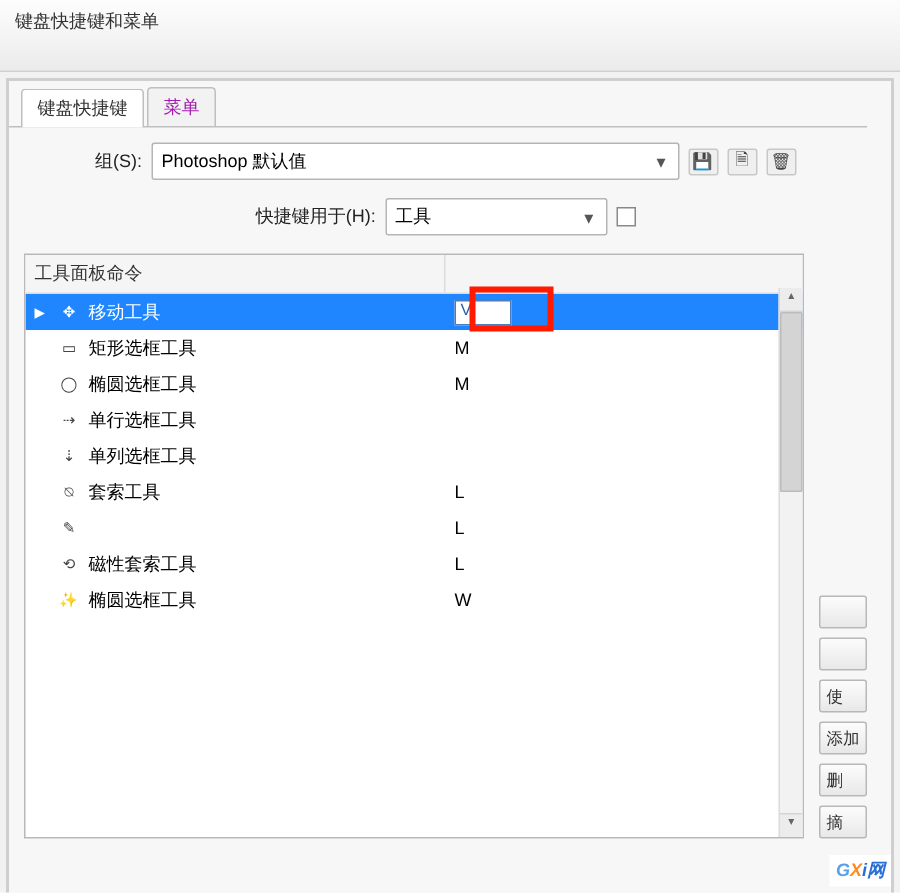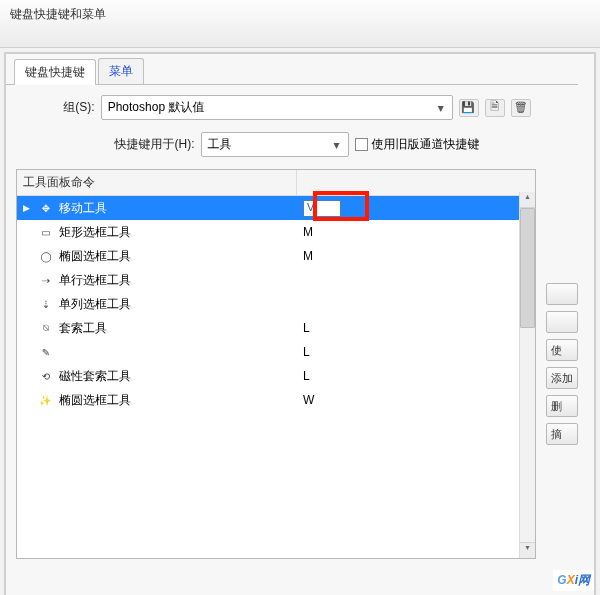--- a/index.html
+++ b/index.html
@@ -1,30 +1,30 @@
 <!DOCTYPE html>
 <html><head>
 <meta charset="utf-8">
 <style>
 * { box-sizing: border-box; margin: 0; padding: 0; font-family: "Microsoft YaHei", Arial, sans-serif; font-size: 12px; }
 body { width: 600px; height: 595px; background: #f2f2f2; overflow: hidden; position: relative; }
 .titlebar { height: 48px; background: linear-gradient(#fdfdfd, #ebebeb); border-bottom: 1px solid #d0d0d0; padding: 6px 10px; color: #333; }
 .outer { border: 2px solid #cfcfcf; margin: 4px 4px 0 4px; height: 560px; background: #f7f7f7; padding: 4px 16px 0 0; overflow: hidden; }
 .tabstrip { display: flex; align-items: flex-end; gap: 2px; padding: 0 8px; border-bottom: 1px solid #bfbfbf; }
-.tab { padding: 4px 10px; border: 1px solid #bfbfbf; border-bottom: none; background: #f2f2f2; color: #1d4ed8; border-radius: 3px 3px 0 0; cursor: pointer; }
+.tab { padding: 4px 10px; border: 1px solid #bfbfbf; border-bottom: none; background: #f2f2f2; color: #a21caf; border-radius: 3px 3px 0 0; cursor: pointer; }
 .tab.active { background: #fff; color: #333; position: relative; top: 1px; }
 .panel-body { padding: 10px 0 0 10px; }
 .row { display: flex; align-items: center; gap: 6px; margin-bottom: 12px; justify-content: center; }
 .label { color: #222; }
 .combo { display: inline-flex; align-items: center; justify-content: space-between; background: #fff; border: 1px solid #b5b5b5; border-radius: 2px; padding: 3px 4px 3px 6px; cursor: pointer; gap: 16px; }
 .combo .arrow { width: 14px; text-align: center; color: #555; }
 .iconbtn { width: 20px; height: 18px; display: inline-flex; align-items: center; justify-content: center; background: #efefef; border: 1px solid #c8c8c8; border-radius: 2px; cursor: pointer; color: #444; font-size: 11px; }
 .checkbox { display: inline-flex; align-items: center; gap: 4px; }
 .checkbox .box { width: 13px; height: 13px; border: 1px solid #888; background: #fff; }
-.main-table-area { display: flex; align-items: center; }
+.main-table-area { display: flex; align-items: flex-end; }
 .list-wrap { border: 1px solid #b8b8b8; background: #fff; width: 530px; height: 390px; position: relative; }
 .list-head { display: flex; background: #f5f5f5; border-bottom: 1px solid #dcdcdc; }
 .list-head .col { padding: 4px 6px; border-right: 1px solid #dcdcdc; color: #333; font-weight: normal; }
 .col1 { width: 280px; }
 .col2 { flex: 1; }
 .list-body { overflow: hidden; height: 362px; position: relative; }
 .list-row { display: flex; align-items: center; height: 24px; }
 .list-row .cell { display: flex; align-items: center; padding: 0 6px; height: 100%; }
 .tool-icon { width: 14px; height: 14px; display: inline-flex; align-items: center; justify-content: center; margin: 0 6px 0 6px; color: #444; font-size: 10px; }
 .expand { width: 10px; color: #333; font-size: 9px; }
@@ -72,21 +72,20 @@
     </div>
 
     <div class="row">
       <span class="label">快捷键用于(H):</span>
       <div class="combo" style="width:148px">
         <span>工具</span>
         <span class="arrow">▾</span>
       </div>
       <label class="checkbox">
         <span class="box"></span>
-        <span>使用旧版通道快捷键</span>
       </label>
     </div>
 
     <div class="main-table-area">
       <div class="list-wrap">
         <div class="list-head">
           <div class="col col1">工具面板命令</div>
         </div>
         <div class="list-body" id="list-body">
             <div class="list-row selected">

